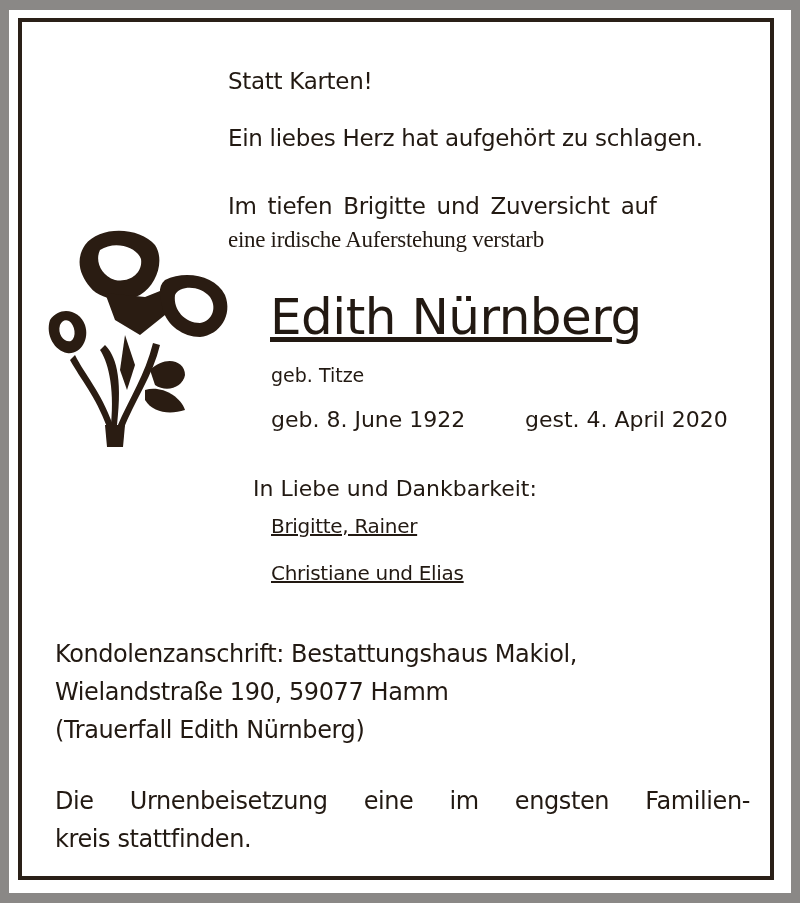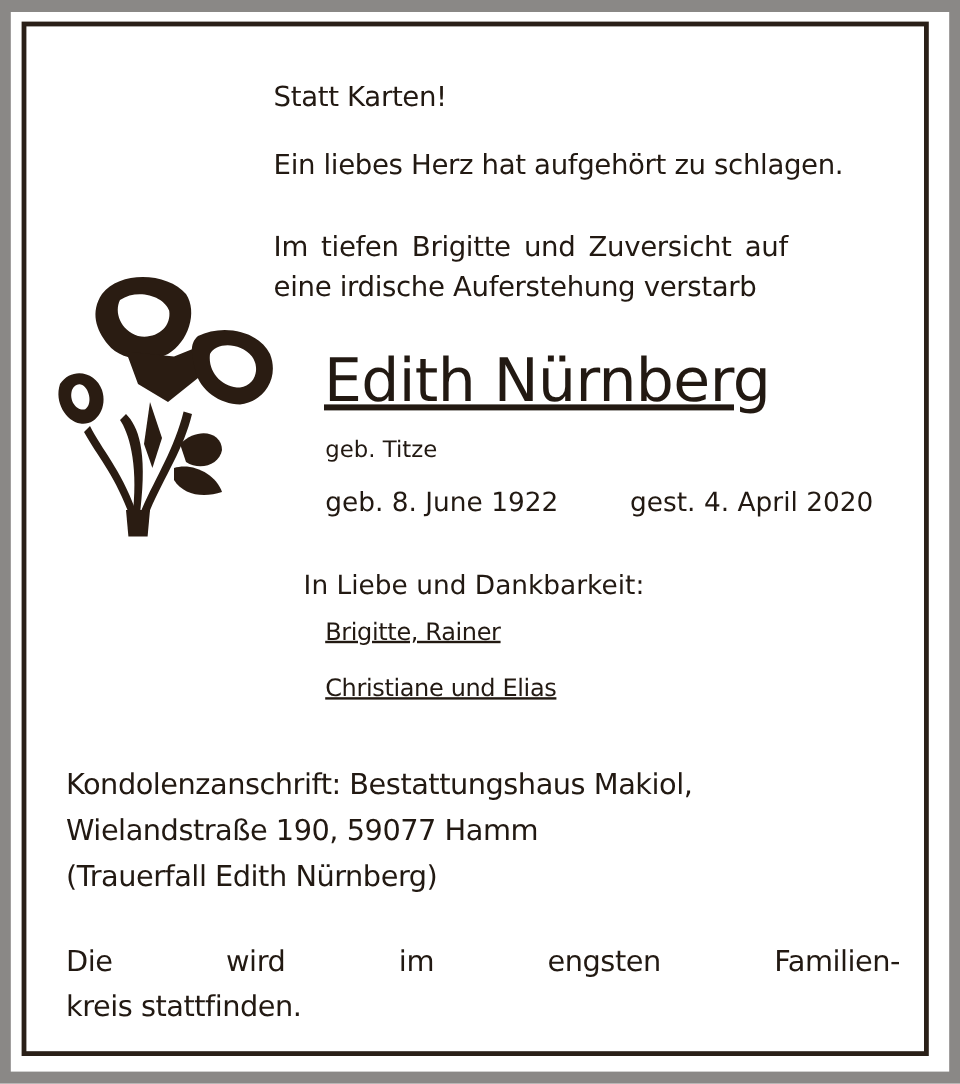--- a/index.html
+++ b/index.html
@@ -37,21 +37,21 @@
 </style>
 </head>
 <body>
 
 <div class="paper"></div>
 <div class="frame"></div>
 
 <div class="t p" style="left:228px; top:56px;margin-top:12px;">Statt Karten!</div>
 <div class="t p" style="left:228px; top:125px;">Ein liebes Herz hat aufgehört zu schlagen.</div>
 <div class="t p" style="left:228px; top:193px; word-spacing:4px;">Im tiefen Brigitte und Zuversicht auf</div>
-<div class="t p" style="left:228px; top:227px;">eine irdische Auferstehung verstarb</div>
+<div class="t p" style="left:228px; top:227px;font-family:Liberation Serif, serif;">eine irdische Auferstehung verstarb</div>
 
 <svg class="rose" viewBox="0 0 195 225">
   <g fill="#2a1c12">
     <path d="M40 20 C55 0 95 2 110 20 C120 35 112 60 95 70 C80 78 55 75 45 62 C35 50 30 35 40 20 Z M55 25 C50 35 55 50 70 55 C85 58 98 48 96 34 C92 22 70 15 55 25 Z"></path>
     <path d="M60 68 L100 72 L130 60 L120 90 L95 110 L70 95 Z"></path>
     <path d="M120 55 C140 45 170 50 180 70 C188 90 175 110 155 112 C138 112 122 100 118 85 C115 72 112 62 120 55 Z M130 70 C128 85 140 98 155 98 C168 96 172 82 165 72 C155 60 135 60 130 70 Z"></path>
     <path d="M5 95 C15 80 35 85 40 100 C45 115 35 130 22 128 C10 126 0 110 5 95 Z M15 100 C12 110 20 118 26 116 C32 112 30 100 24 96 C20 94 17 96 15 100 Z"></path>
     <path d="M80 110 L90 140 L82 165 L75 145 Z"></path>
     <path d="M60 120 C70 130 78 150 72 200 L66 200 C70 160 62 135 55 125 Z"></path>
     <path d="M115 120 C108 150 90 175 78 205 L72 202 C85 172 100 150 108 118 Z"></path>
@@ -70,18 +70,19 @@
 <div class="t mid" style="left:253px; top:476px;">In Liebe und Dankbarkeit:</div>
 <div class="t fam" style="left:271px; top:514px;">Brigitte, Rainer</div>
 <div class="t fam" style="left:271px; top:561px;">Christiane und Elias</div>
 
 <div class="t body2" style="left:55px; top:640px;">Kondolenzanschrift: Bestattungshaus Makiol,</div>
 <div class="t body2" style="left:55px; top:678px;">Wielandstraße 190, 59077 Hamm</div>
 <div class="t body2" style="left:55px; top:716px;">(Trauerfall Edith Nürnberg)</div>
 
 <div class="t body2 just" style="left:55px; top:787px; width:695px;align-items:center;">
   <span>Die</span>
-  <span>wird</span>
+  <span>Urnenbeisetzung</span>
+  <span>eine</span>
   <span>im</span>
   <span>engsten</span>
   <span>Familien-</span>
 </div>
 <div class="t body2" style="left:55px; top:825px;">kreis stattfinden.</div>
 
 </body></html>

